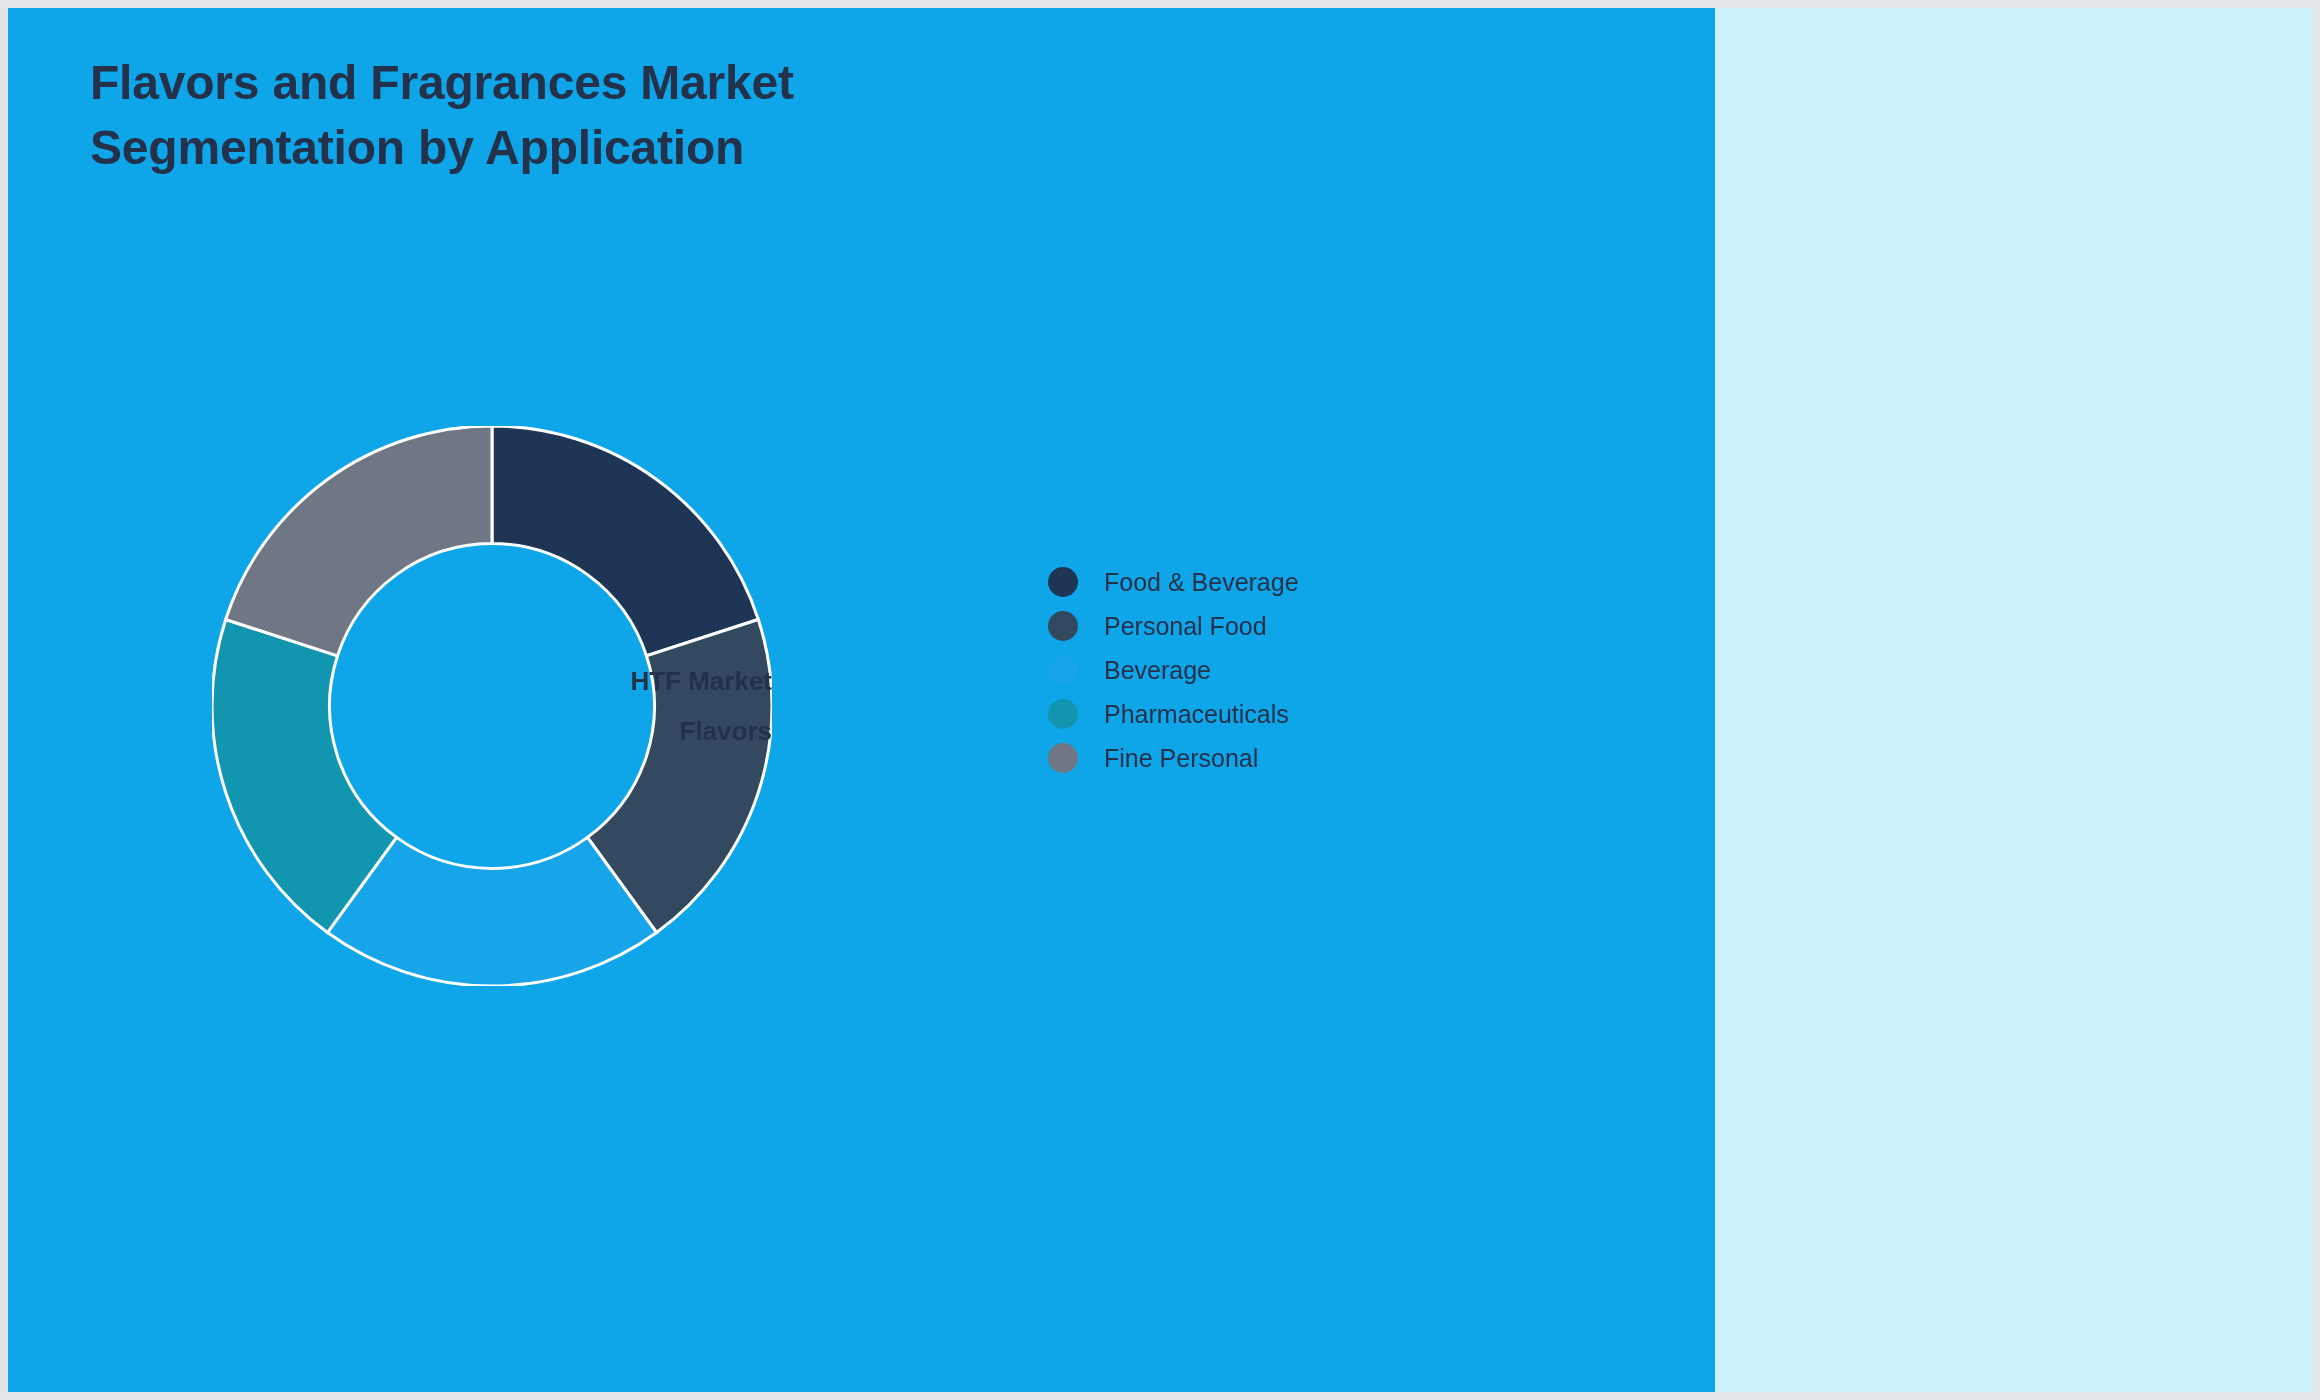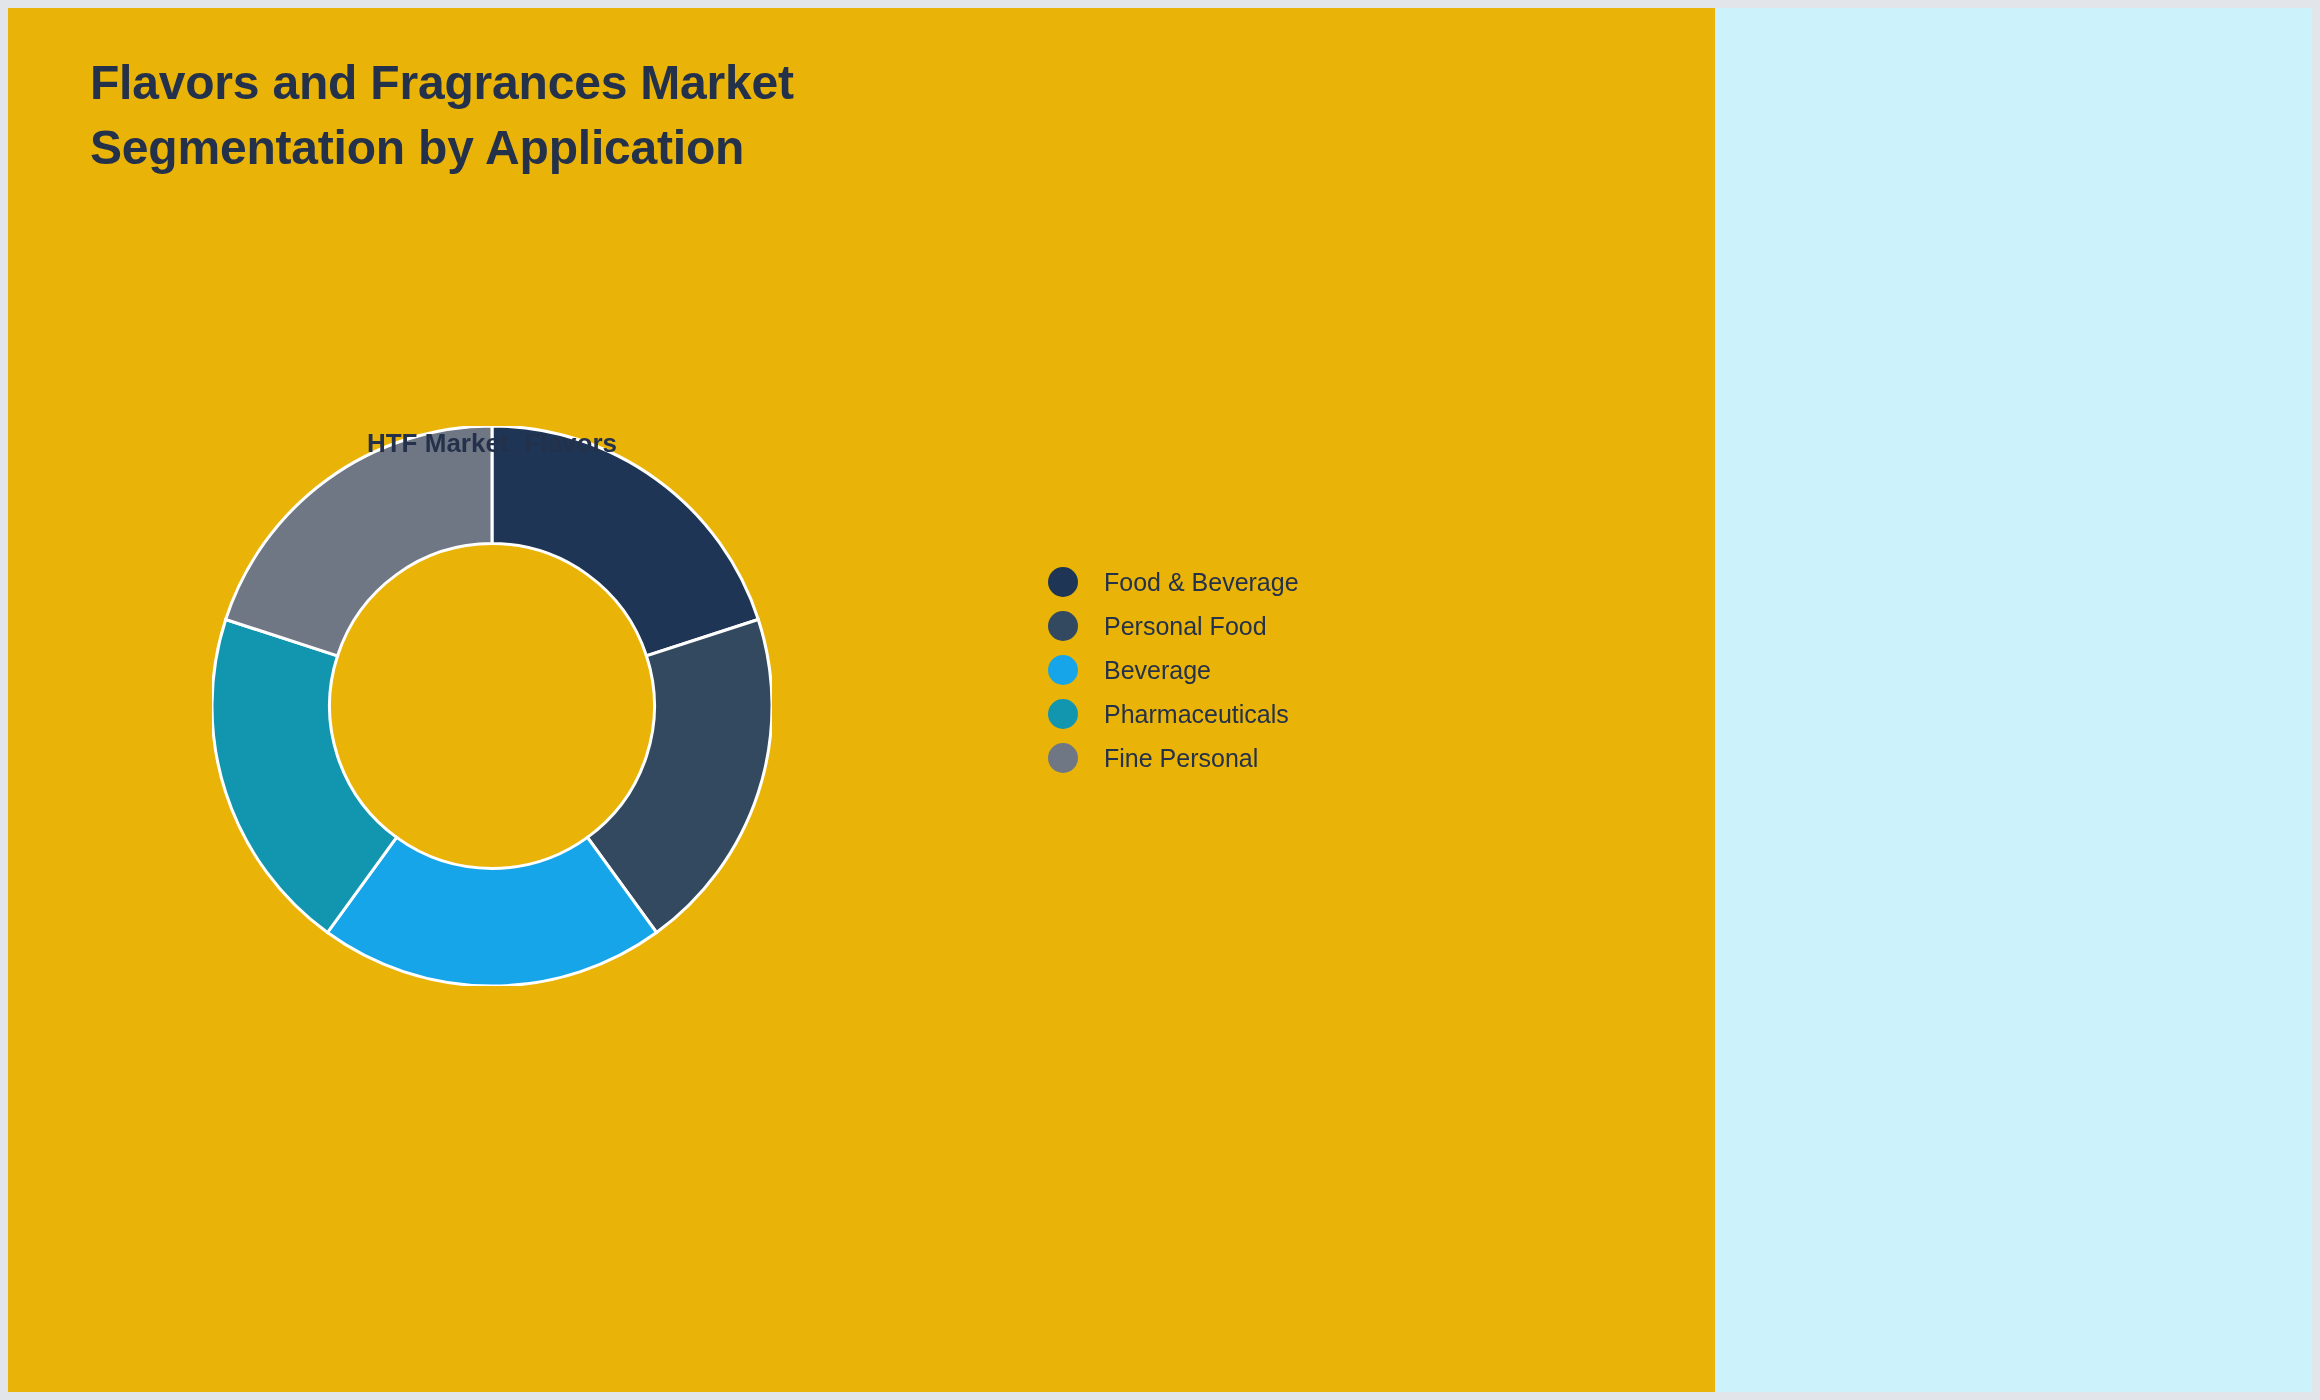--- a/index.html
+++ b/index.html
@@ -19,21 +19,21 @@
     overflow: hidden;
   }
 
   
   .left-panel {
     position: absolute;
     left: 8px;
     top: 8px;
     width: 1720px;
     height: 1384px;
-    background: #eab308;
+    background: #0ea5e9;
   }
 
   
   .right-panel {
     position: absolute;
     left: 1715px;
     top: 8px;
     width: 597px;
     height: 1384px;
     background: #ccf3fb;
@@ -61,22 +61,22 @@
     width: 560px;
     height: 560px;
   }
   .donut-svg { display: block; width: 560px; height: 560px; }
 
   .donut-center-text {
     position: absolute;
     left: 0; top: 0;
     width: 560px; height: 560px;
     display: flex;
-    flex-direction: row;
-    align-items: flex-start;
+    flex-direction: column;
+    align-items: flex-end;
     justify-content: center;
     pointer-events: none;
     gap: 16px;
   }
   .donut-center-text span {
     display: block;
     font-size: 26px;
     font-weight: bold;
     color: #24314a;
     line-height: 1.32;

